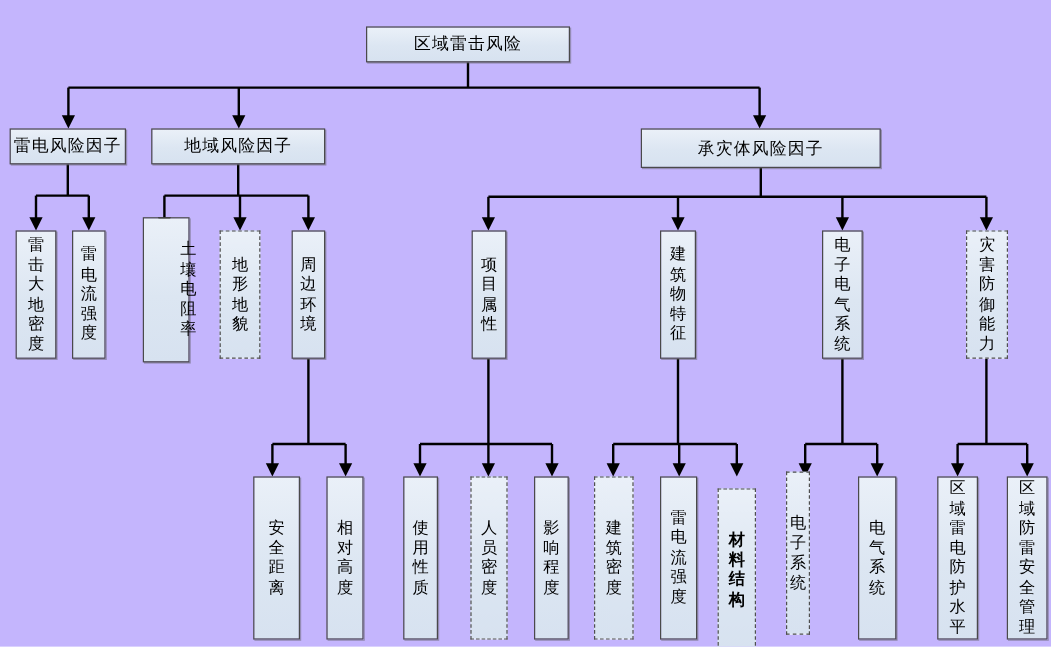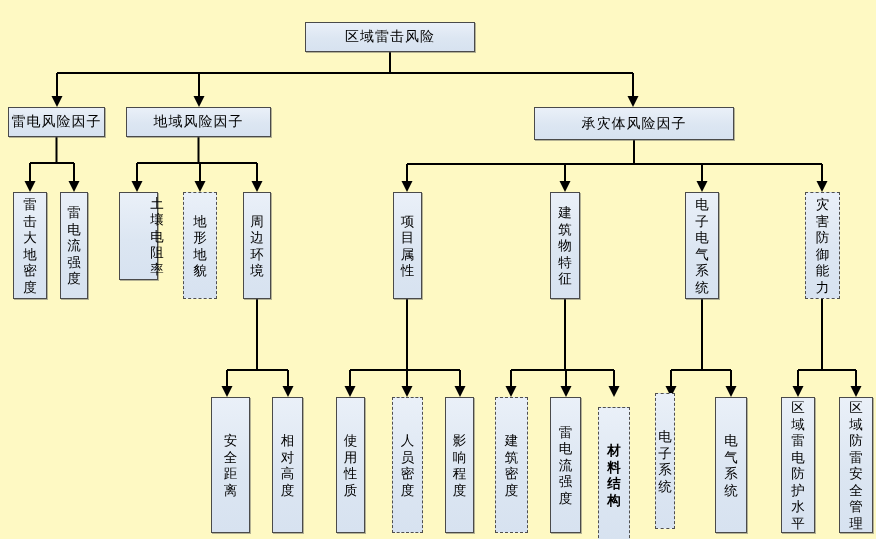--- a/index.html
+++ b/index.html
@@ -1,19 +1,19 @@
 <!DOCTYPE html>
 <html><head>
 <meta charset="utf-8">
 <style>
   html,body{margin:0;padding:0;background:#ffffff;}
   #canvas{
     position:relative;
     width:876px;height:539px;
-    background:#fef9c3;
+    background:#c4b5fd;
     font-family:"DejaVu Serif","Liberation Serif",serif;
     color:#000;
     overflow:hidden;
   }
   #wires{position:absolute;left:0;top:0;width:876px;height:539px;}
   .node{
     position:absolute;
     background:linear-gradient(180deg,#eaf0f8 0%,#dce6f2 55%,#d7e2f0 100%);
     border:1.5px solid #4a4a4a;
     box-sizing:border-box;
@@ -109,21 +109,21 @@
   <div class="node hnode" style="left:8px;top:107px;width:97px;height:30px;">雷电风险因子</div>
   <div class="node hnode" style="left:126px;top:107px;width:145px;height:30px;">地域风险因子</div>
   <div class="node hnode" style="left:534px;top:107px;width:200px;height:33px;">承灾体风险因子</div>
 
   <div class="node vnode" style="left:13px;top:192px;width:34px;height:107px;">
     <span class="txt">雷击大地密度</span>
     </div>
   <div class="node vnode" style="left:60px;top:192px;width:28px;height:107px;align-items:center;">
     <span class="txt">雷电流强度</span>
     </div>
-  <div class="node vnode" style="left:119px;top:192px;width:36px;height:88px;padding-left:37px;">
+  <div class="node vnode" style="left:119px;top:181px;width:36px;height:121px;padding-left:37px;">
     <span class="txt">土壤电阻率</span>
     </div>
   <div class="node vnode dashed" style="left:183px;top:192px;width:34px;height:107px;">
     <span class="txt">地形地貌</span>
     </div>
   <div class="node vnode" style="left:243px;top:192px;width:28px;height:107px;">
     <span class="txt">周边环境</span>
     </div>
   <div class="node vnode" style="left:393px;top:192px;width:29px;height:107px;">
     <span class="txt">项目属性</span>

